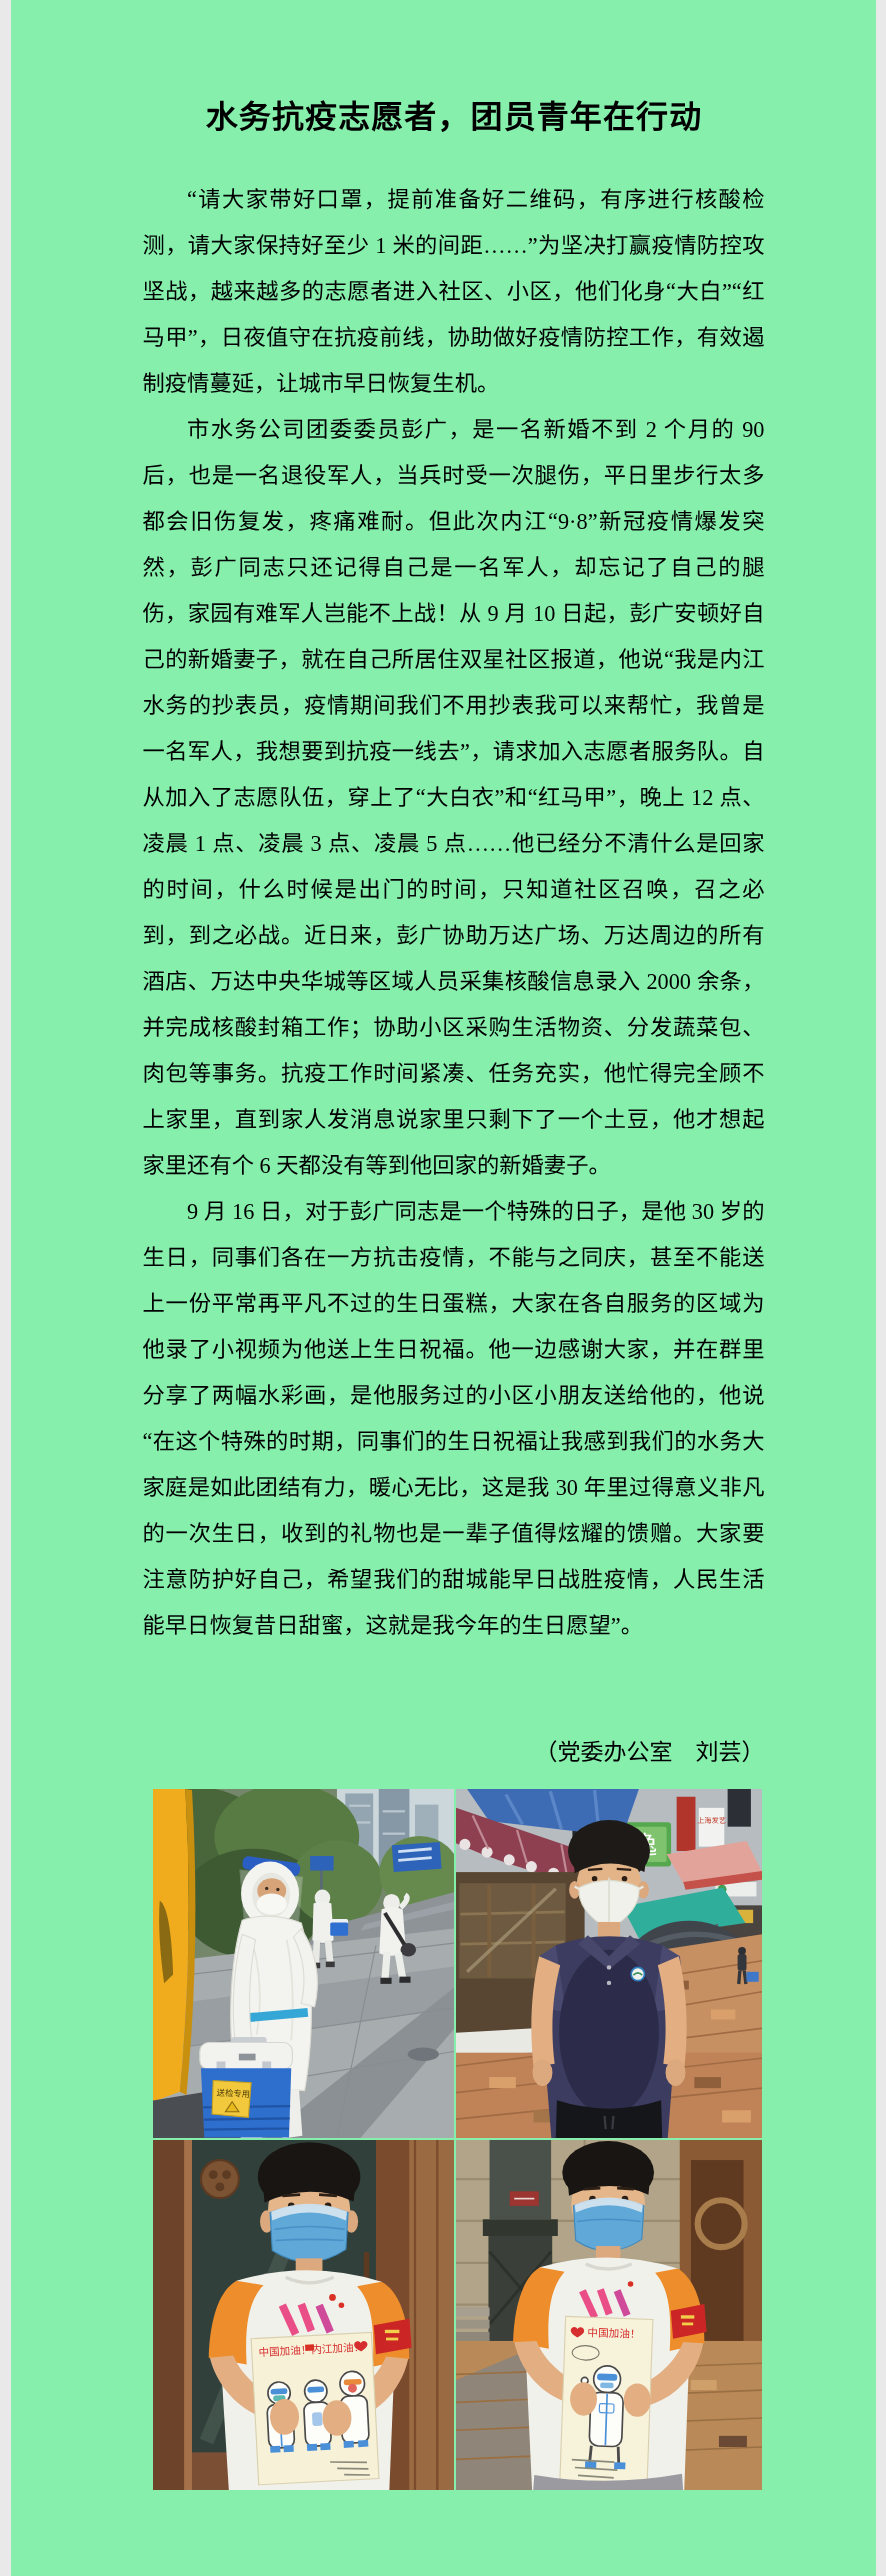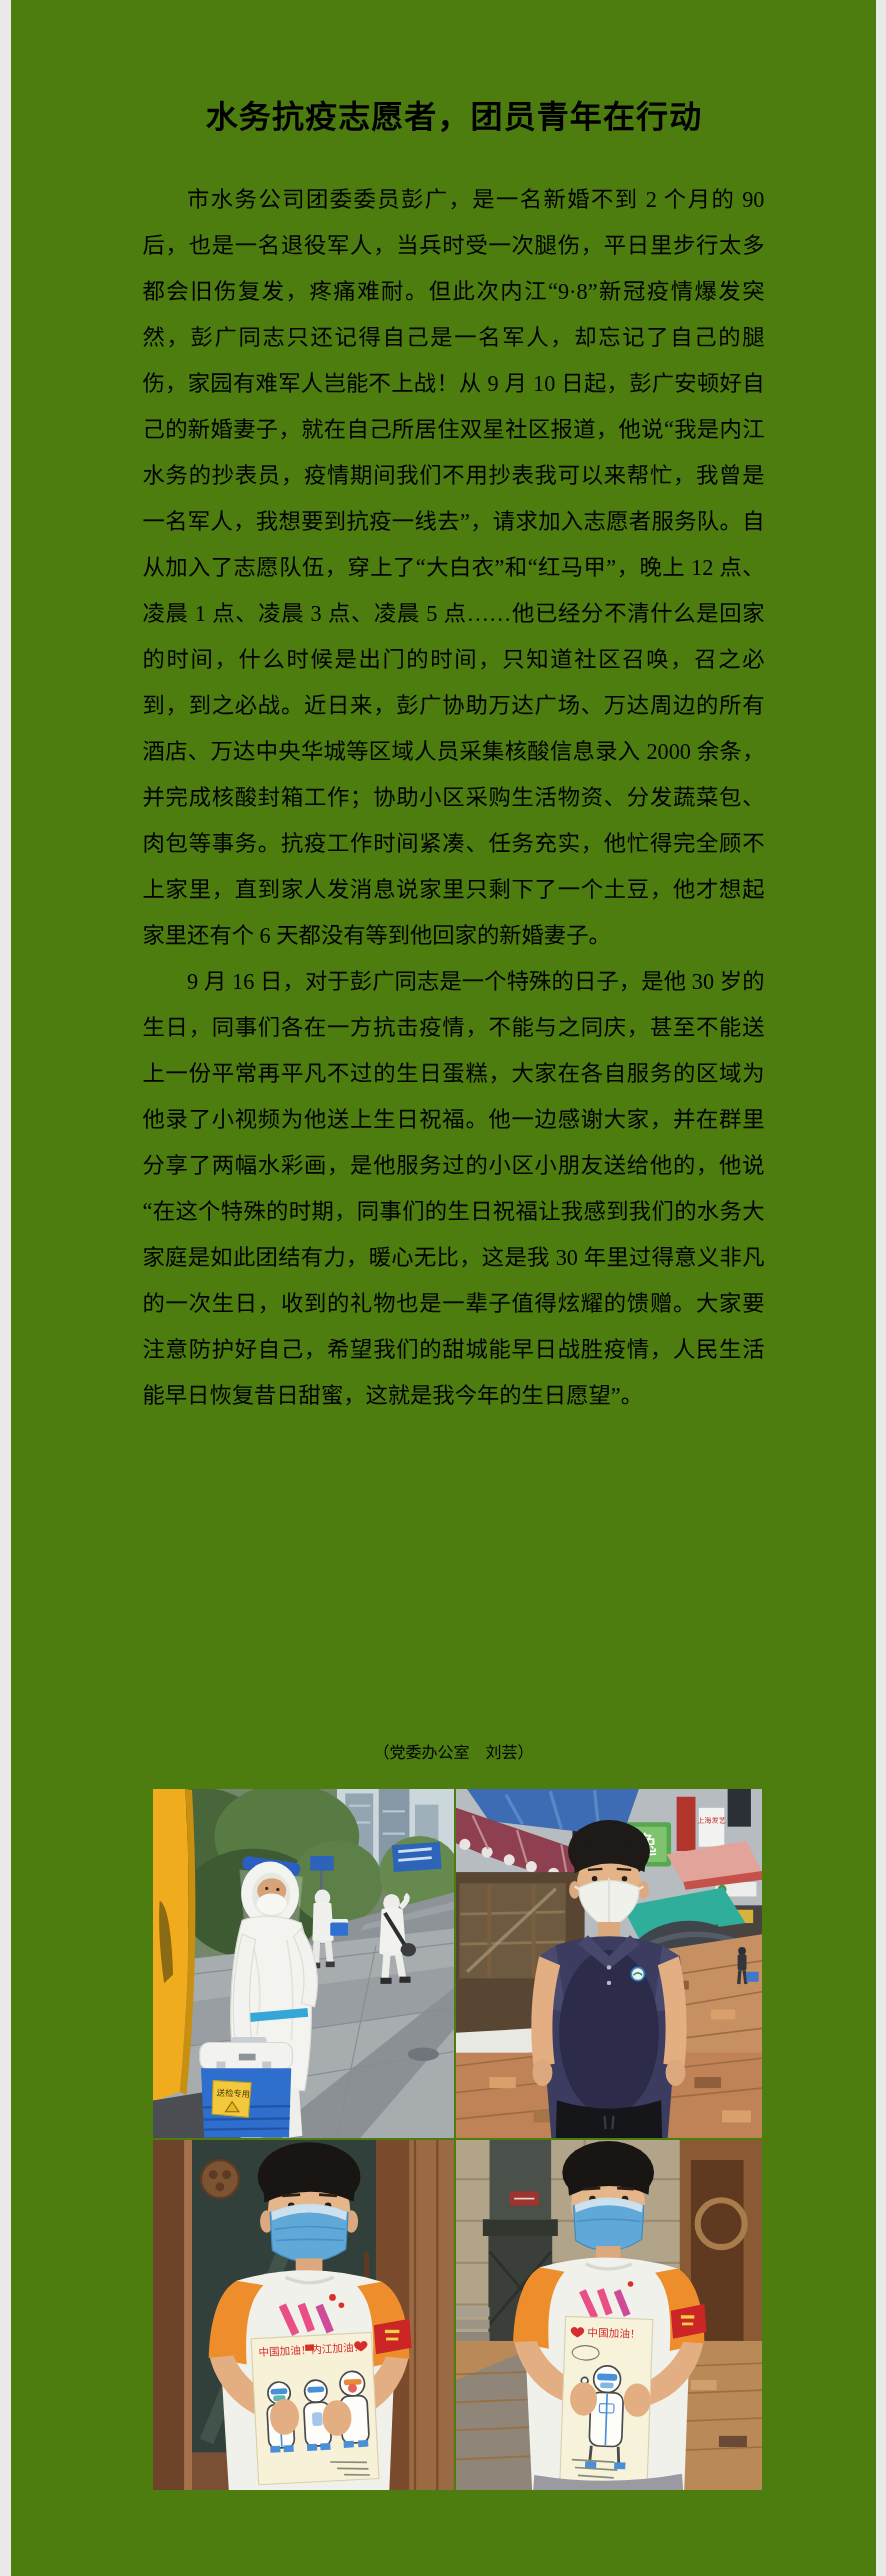--- a/index.html
+++ b/index.html
@@ -1,40 +1,41 @@
 <!DOCTYPE html>
 <html lang="zh-CN" style="font-size:9px"><head>
 <meta charset="utf-8">
 <style>
   html,body{margin:0;padding:0;background:#e9e9e9;}
-  .page{position:relative;width:865px;height:2576px;background:#4d7c0f;margin:0 auto;
+  .page{position:relative;width:865px;height:2576px;background:#86efac;margin:0 auto;
         font-family:"Liberation Serif","DejaVu Serif",serif;color:#000;overflow:hidden;}
   .doc-title{position:absolute;top:77px;left:0;width:887px;text-align:center;
         font-family:"Liberation Sans","DejaVu Sans",sans-serif;font-weight:bold;
         font-size:32px;letter-spacing:1.1px;line-height:1.2;}
   .article{position:absolute;top:177px;left:132px;width:622px;
         font-size:22.3px;line-height:46px;text-align:justify;}
   .article p{margin:0;text-indent:2em;}
-  .byline{position:absolute;top:1730px;left:132px;width:622px;text-align:center;
-        font-size:16px;line-height:46px;}
+  .byline{position:absolute;top:1730px;left:132px;width:622px;text-align:right;
+        font-size:23px;line-height:46px;}
   .photos{position:absolute;left:142px;top:1789px;width:610px;height:701px;
         display:grid;grid-template-columns:301px 306px;grid-template-rows:349px 350px;
         gap:1.7px 2.8px;}
   .photo{overflow:hidden;background:#ddd;text-decoration:underline;}
   .photo svg{display:block;width:100%;height:100%;}
   text{font-family:"Liberation Sans","DejaVu Sans",sans-serif;}
 </style>
 </head>
 <body>
 
 <div class="page">
 
   <h1 class="doc-title"><span>水务抗疫志愿者，团员青年在行动</span></h1>
 
   <div class="article">
+    <p>“请大家带好口罩，提前准备好二维码，有序进行核酸检测，请大家保持好至少 1 米的间距……”为坚决打赢疫情防控攻坚战，越来越多的志愿者进入社区、小区，他们化身“大白”“红马甲”，日夜值守在抗疫前线，协助做好疫情防控工作，有效遏制疫情蔓延，让城市早日恢复生机。</p>
     <p>市水务公司团委委员彭广，是一名新婚不到 2 个月的 90 后，也是一名退役军人，当兵时受一次腿伤，平日里步行太多都会旧伤复发，疼痛难耐。但此次内江“9·8”新冠疫情爆发突然，彭广同志只还记得自己是一名军人，却忘记了自己的腿伤，家园有难军人岂能不上战！从 9 月 10 日起，彭广安顿好自己的新婚妻子，就在自己所居住双星社区报道，他说“我是内江水务的抄表员，疫情期间我们不用抄表我可以来帮忙，我曾是一名军人，我想要到抗疫一线去”，请求加入志愿者服务队。自从加入了志愿队伍，穿上了“大白衣”和“红马甲”，晚上 12 点、凌晨 1 点、凌晨 3 点、凌晨 5 点……他已经分不清什么是回家的时间，什么时候是出门的时间，只知道社区召唤，召之必到，到之必战。近日来，彭广协助万达广场、万达周边的所有酒店、万达中央华城等区域人员采集核酸信息录入 2000 余条，并完成核酸封箱工作；协助小区采购生活物资、分发蔬菜包、肉包等事务。抗疫工作时间紧凑、任务充实，他忙得完全顾不上家里，直到家人发消息说家里只剩下了一个土豆，他才想起家里还有个 6 天都没有等到他回家的新婚妻子。</p>
     <p>9 月 16 日，对于彭广同志是一个特殊的日子，是他 30 岁的生日，同事们各在一方抗击疫情，不能与之同庆，甚至不能送上一份平常再平凡不过的生日蛋糕，大家在各自服务的区域为他录了小视频为他送上生日祝福。他一边感谢大家，并在群里分享了两幅水彩画，是他服务过的小区小朋友送给他的，他说“在这个特殊的时期，同事们的生日祝福让我感到我们的水务大家庭是如此团结有力，暖心无比，这是我 30 年里过得意义非凡的一次生日，收到的礼物也是一辈子值得炫耀的馈赠。大家要注意防护好自己，希望我们的甜城能早日战胜疫情，人民生活能早日恢复昔日甜蜜，这就是我今年的生日愿望”。</p>
   </div>
 
   <div class="byline">（党委办公室　刘芸）</div>
 
   <div class="photos">
 
     <div class="photo">
       <svg viewBox="0 0 540 625" preserveAspectRatio="none">

